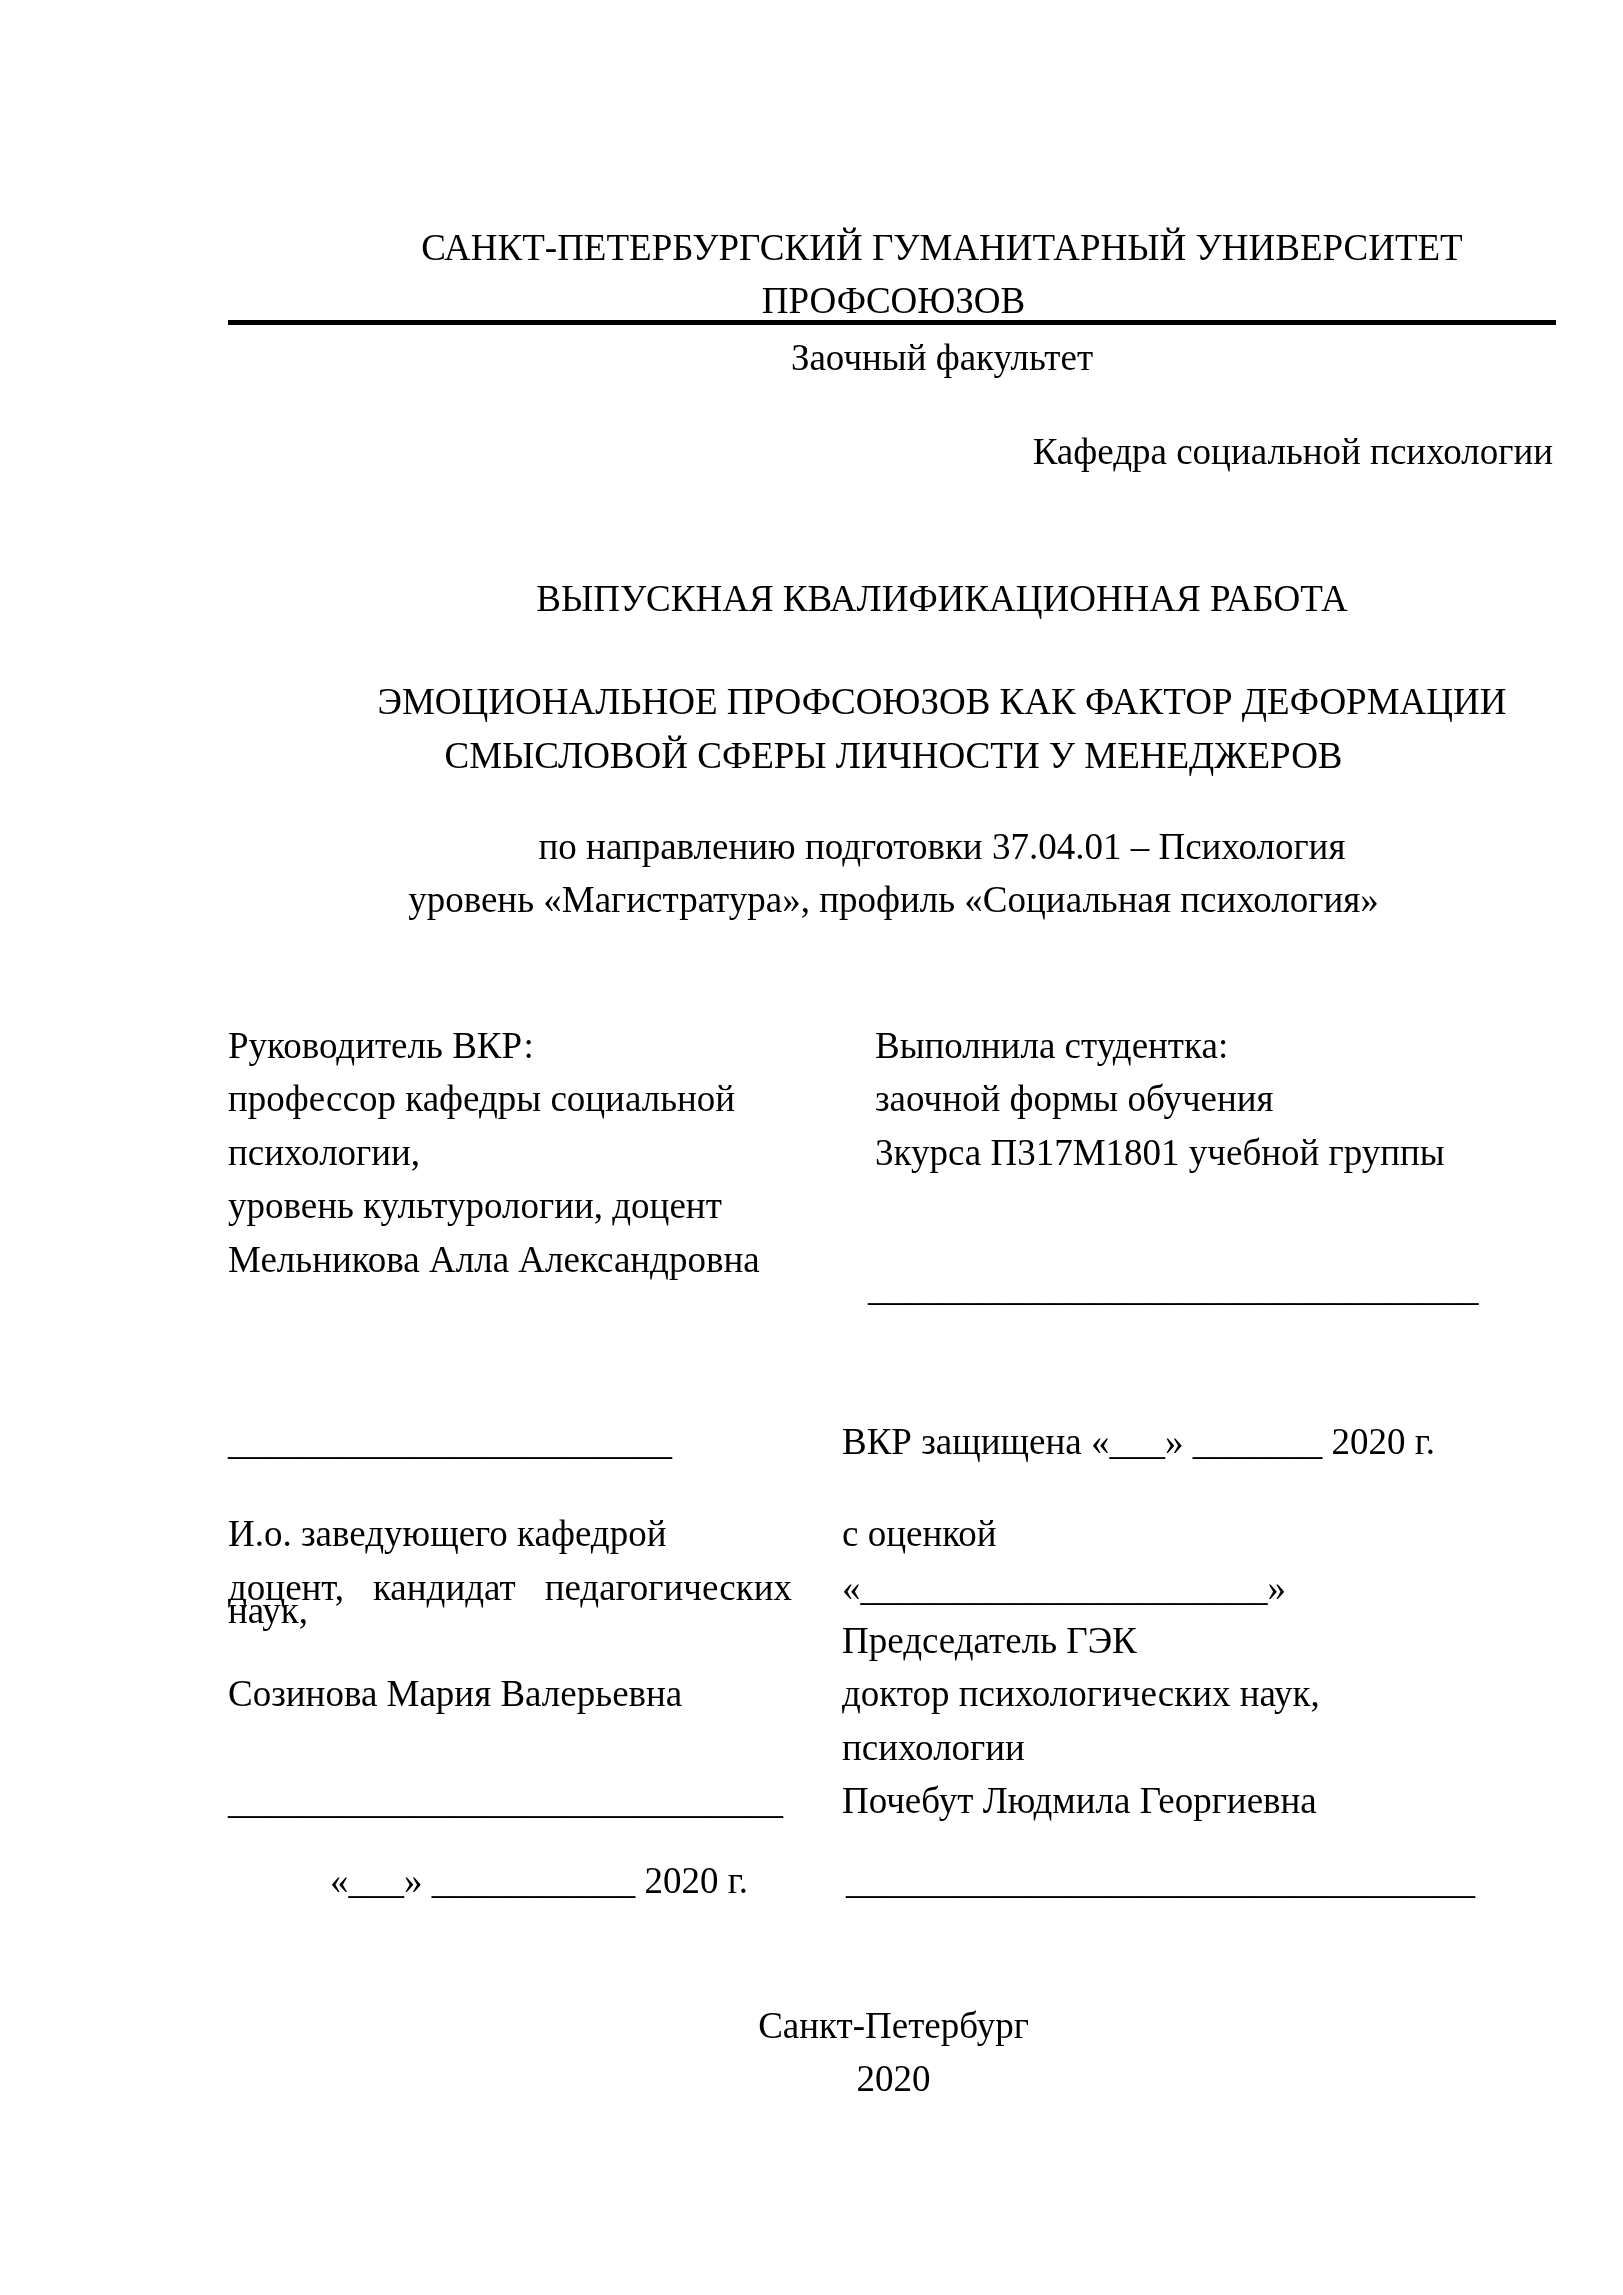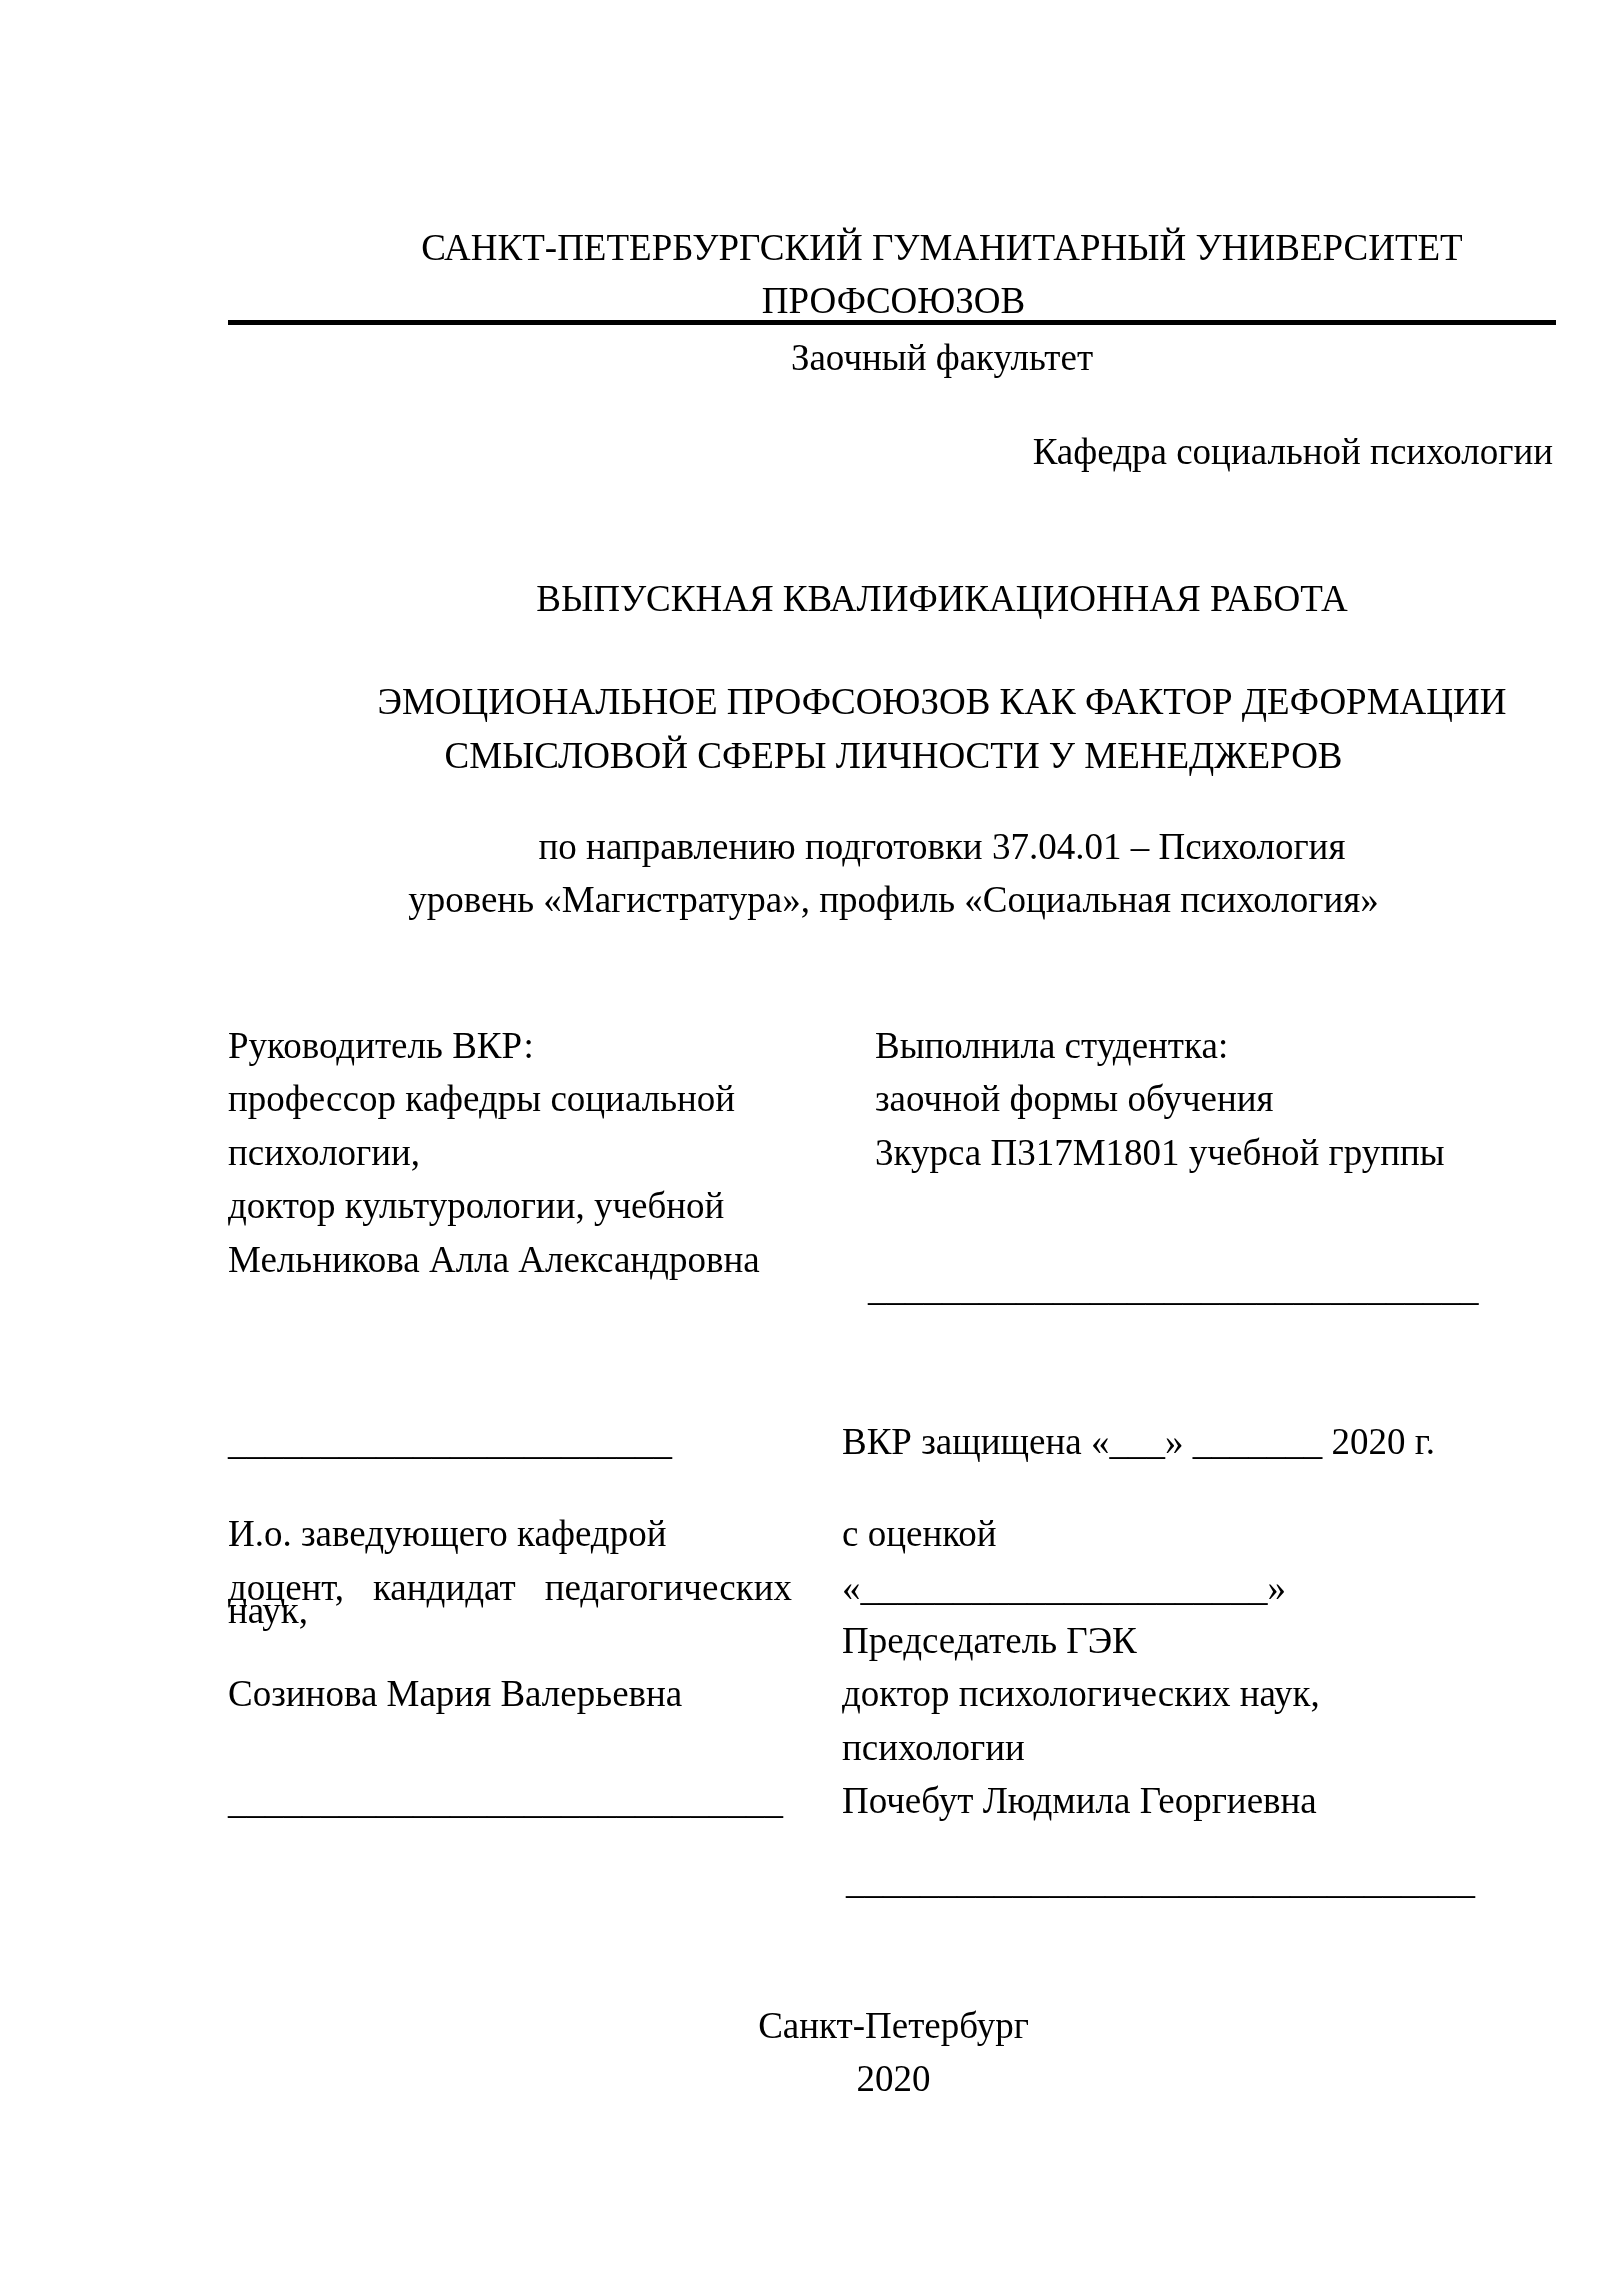--- a/index.html
+++ b/index.html
@@ -42,36 +42,37 @@
   <div class="line center indent b" style="top:572px">ВЫПУСКНАЯ КВАЛИФИКАЦИОННАЯ РАБОТА</div>
   <div class="line center indent b" style="top:675px">ЭМОЦИОНАЛЬНОЕ ПРОФСОЮЗОВ КАК ФАКТОР ДЕФОРМАЦИИ</div>
   <div class="line center b" style="top:729px">СМЫСЛОВОЙ СФЕРЫ ЛИЧНОСТИ У МЕНЕДЖЕРОВ</div>
 
   <div class="line center indent" style="top:820px">по направлению подготовки 37.04.01 – Психология</div>
   <div class="line center" style="top:873px">уровень «Магистратура», профиль «Социальная психология»</div>
 
   <div class="line leftcol" style="top:1019px">Руководитель ВКР:</div>
   <div class="line leftcol" style="top:1072px">профессор кафедры социальной</div>
   <div class="line leftcol" style="top:1126px">психологии,</div>
-  <div class="line leftcol" style="top:1179px">доктор культурологии, учебной</div>
+  <div class="line leftcol" style="top:1179px">уровень культурологии, доцент</div>
   <div class="line leftcol" style="top:1233px">Мельникова Алла Александровна</div>
 
   <div class="line rightcol-u" style="top:1019px">Выполнила студентка:</div>
   <div class="line rightcol-u" style="top:1072px">заочной формы обучения</div>
   <div class="line rightcol-u" style="top:1126px">3курса П317М1801 учебной группы</div>
   <div class="line" style="top:1261px;left:868px">_________________________________</div>
 
   <div class="line leftcol" style="top:1415px">________________________</div>
   <div class="line rightcol-l" style="top:1415px"><span class="b">ВКР защищена</span><span> «___» _______ 2020 г.</span></div>
 
   <div class="line leftcol" style="top:1507px">И.о. заведующего кафедрой</div>
   <div class="line justify" style="top:1561px">доцент, кандидат педагогических</div>
   <div class="line leftcol" style="top:1584px">наук,</div>
   <div class="line leftcol" style="top:1667px">Созинова Мария Валерьевна</div>
   <div class="line leftcol" style="top:1774px">______________________________</div>
+  <div class="line" style="top:1854px;left:330px">«___» ___________ 2020 г.</div>
 
   <div class="line rightcol-l" style="top:1507px">с оценкой</div>
   <div class="line rightcol-l" style="top:1561px">«______________________»</div>
   <div class="line rightcol-l" style="top:1614px">Председатель ГЭК</div>
   <div class="line rightcol-l" style="top:1667px">доктор психологических наук,</div>
   <div class="line rightcol-l" style="top:1721px">психологии</div>
   <div class="line rightcol-l" style="top:1774px">Почебут Людмила Георгиевна</div>
   <div class="line" style="top:1854px;left:846px">__________________________________</div>
 
   <div class="line center" style="top:1999px">Санкт-Петербург</div>

